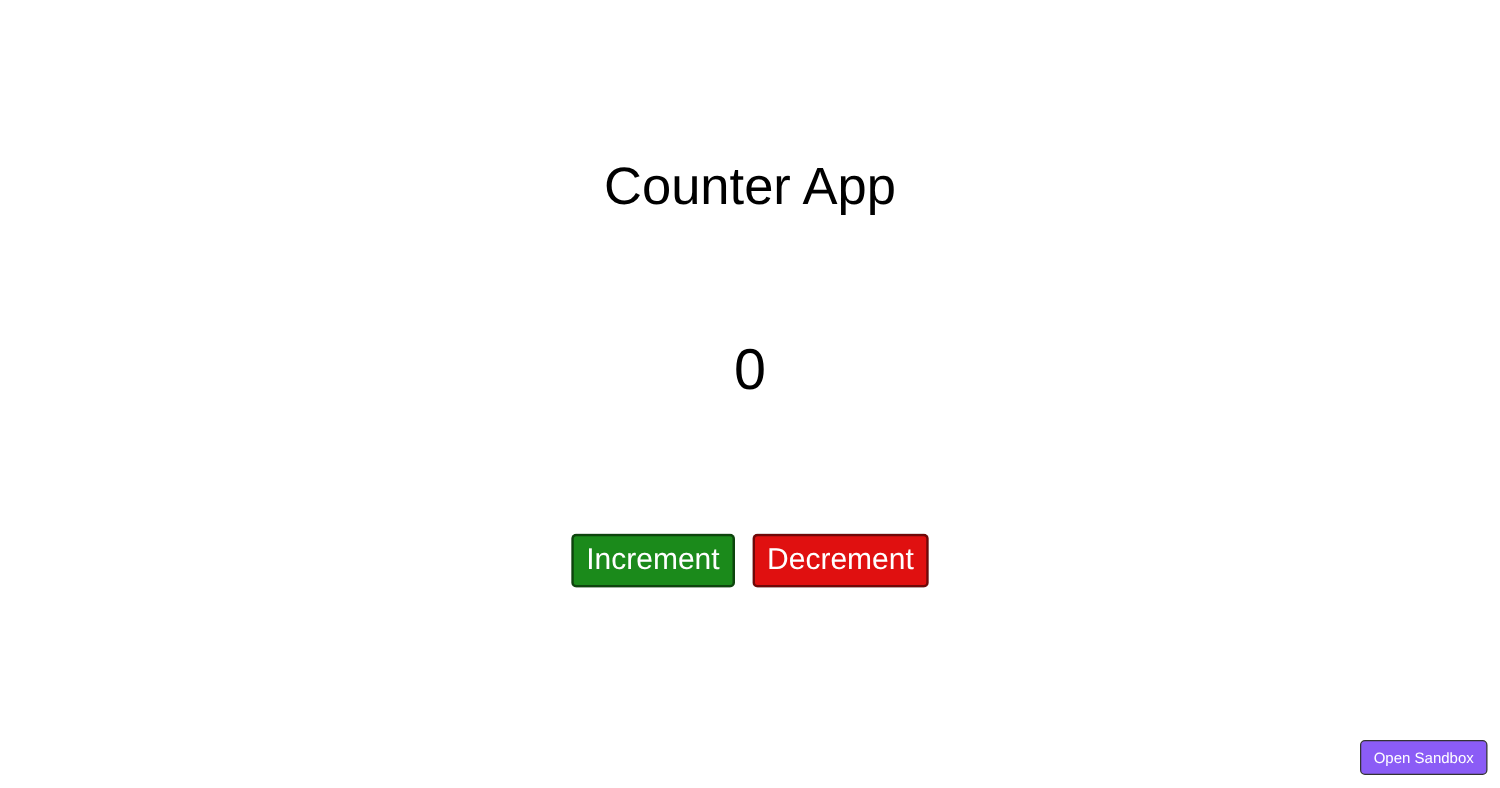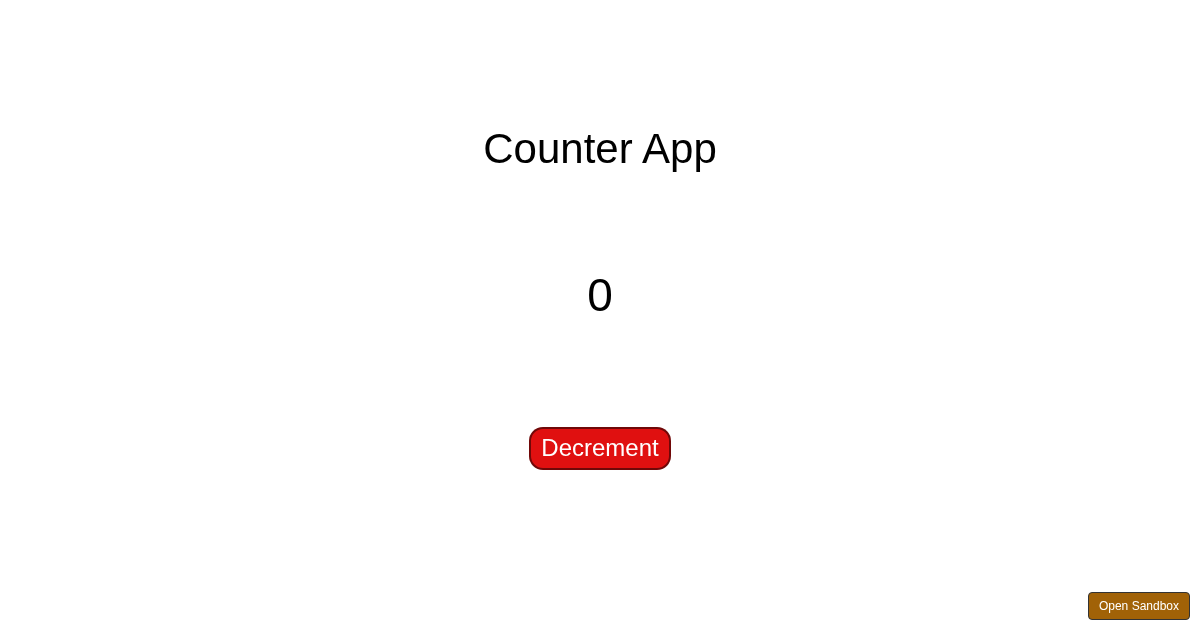--- a/index.html
+++ b/index.html
@@ -46,40 +46,40 @@
       border-radius: 4px;
       cursor: pointer;
       font-family: inherit;
       line-height: 1.2;
     }
     .btn-increment {
       background-color: #1b8a1b;
     }
     .btn-decrement {
       background-color: #e01010;
-      border-radius: 14px;
     }
     .open-sandbox {
       position: absolute;
       bottom: 10px;
       right: 10px;
-      background: #a16207;
+      background: #8b5cf6;
       color: #ffffff;
       font-size: 12px;
       padding: 6px 10px;
       border-radius: 4px;
       border: 1px solid #333333;
       cursor: pointer;
       font-family: inherit;
     }
   </style>
 </head>
 <body>
 
 <div class="container">
   <h1 class="title">Counter App</h1>
   <div class="counter-value">0</div>
   <div class="button-row">
+    <button class="btn btn-increment">Increment</button>
     <button class="btn btn-decrement">Decrement</button>
   </div>
 </div>
 
 <button class="open-sandbox">Open Sandbox</button>
 
 </body></html>

